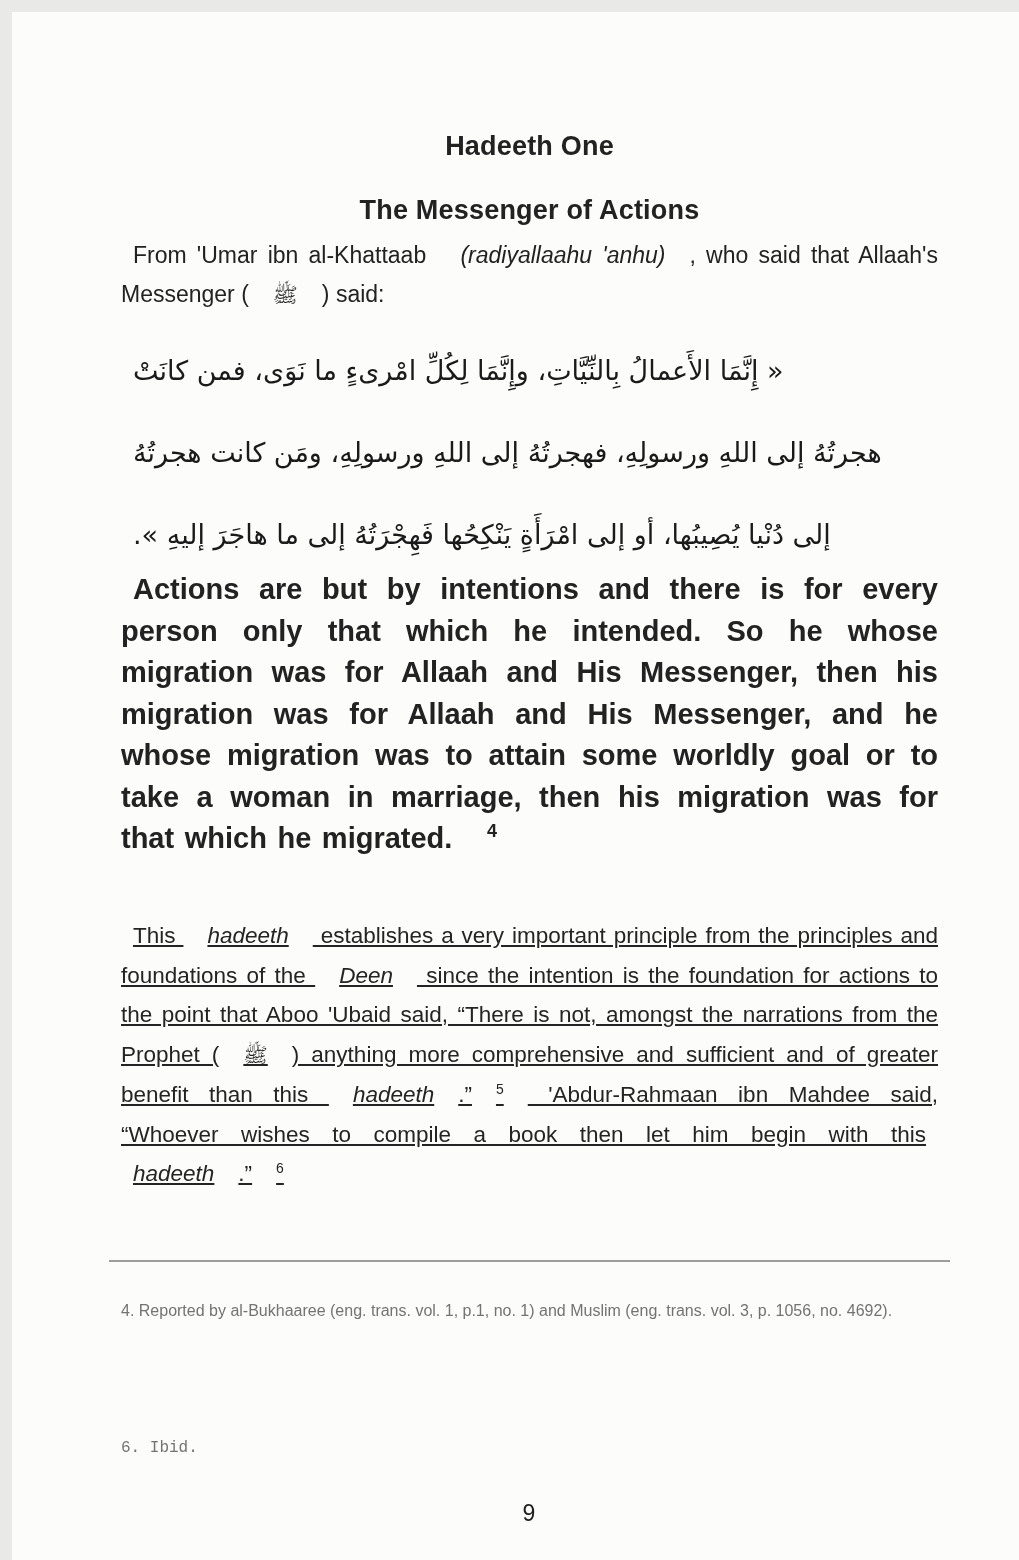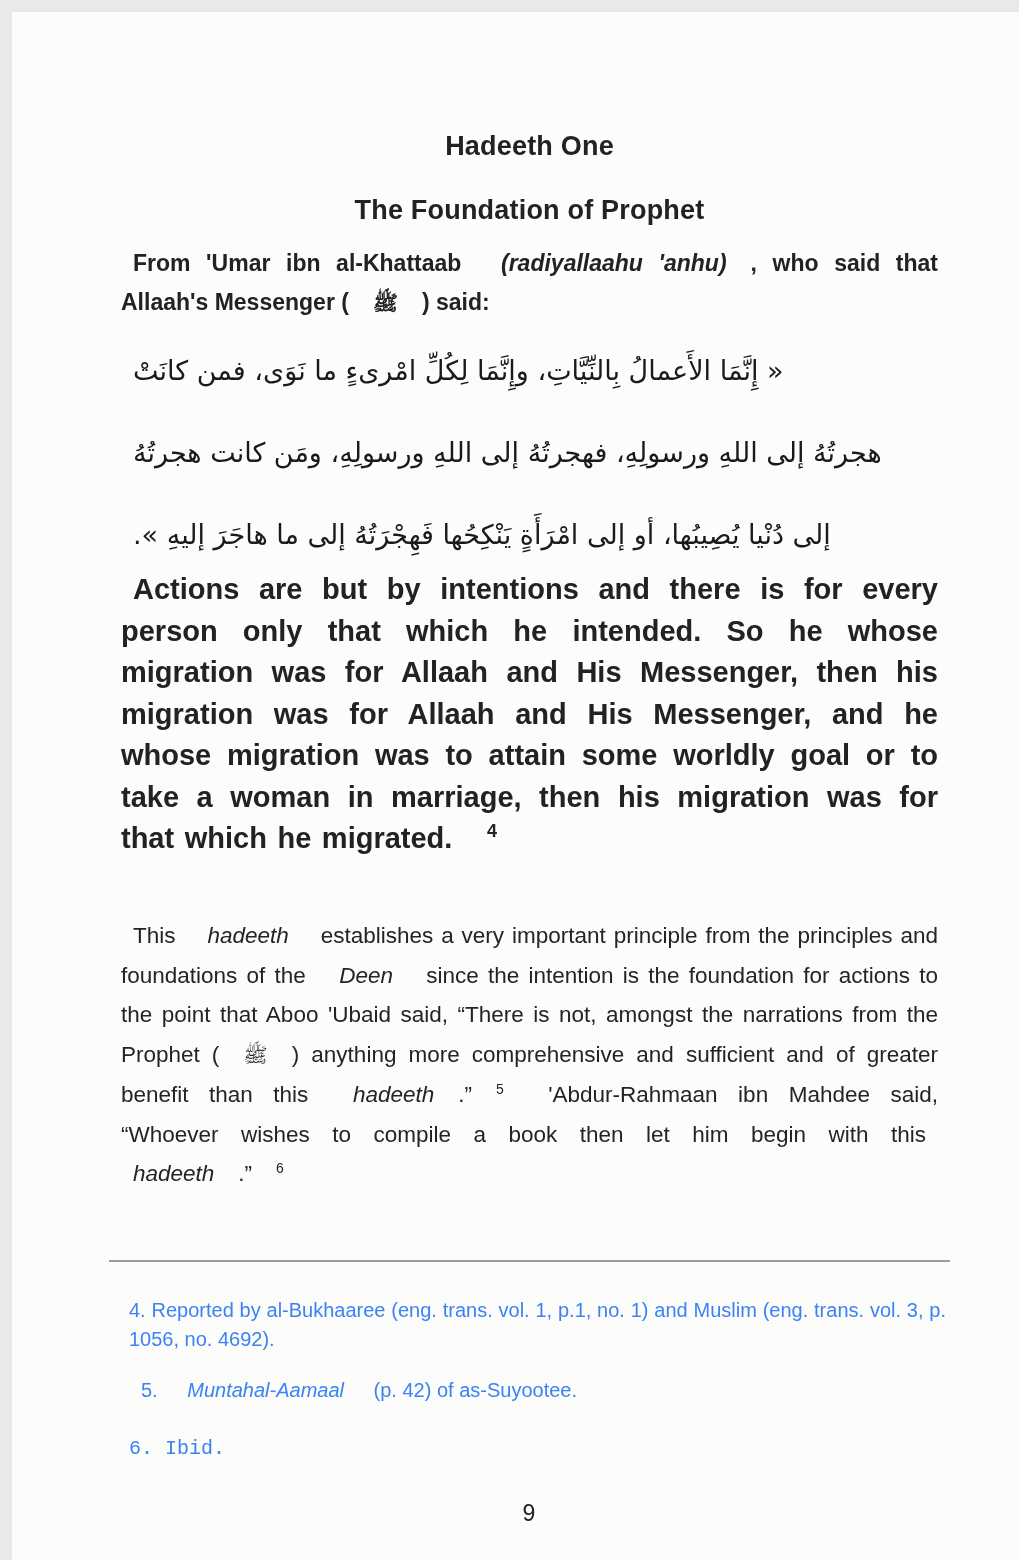--- a/index.html
+++ b/index.html
@@ -18,93 +18,92 @@
   .block { position: absolute; left: 97px; width: 841px; }
 
   .title {
     top: 90px; text-align: center;
     font-weight: bold; font-size: 27px; line-height: 40px;
     letter-spacing: 0.2px; color: #222;
   }
 
   .intro {
     top: 212px;
-    font-weight: bold; font-size: 23px; line-height: 39px;
-    text-align: justify; color: #222; margin-top: 8px;
+    font-weight: normal; font-size: 23px; line-height: 39px;
+    text-align: justify; color: #222;
   }
   .italic { font-style: italic; }
 
   .arabic {
     top: 306px;
     direction: rtl;
     font-family: "DejaVu Sans", sans-serif;
     font-size: 27px; line-height: 58px;
     text-align: left; color: #1a1a1a;
   }
 
   .translation {
     top: 545px;
     font-weight: bold; font-size: 29px; line-height: 41.5px;
     text-align: justify; word-spacing: 2.5px; color: #222;
   }
 
   .commentary {
     top: 892px;
     font-size: 22.5px; line-height: 39.5px;
-    text-align: justify; color: #242424;
+    text-align: justify; color: #242424; text-decoration: underline;
   }
 
   sup { font-size: 0.62em; vertical-align: super; line-height: 0; }
 
   .saw {
     font-family: "DejaVu Sans", sans-serif;
     font-size: 0.9em;
   }
 
   .rule {
     top: 1248px;
     border: none; border-top: 2px solid #9d9d9b;
     height: 0;
   }
 
-  .footnote { font-size: 20px; line-height: 29px; color: #3b82f6; text-align: justify; margin-left: 8px; }
+  .footnote { font-size: 16px; line-height: 29px; color: #737373; text-align: justify; }
   .fn4 { top: 1272px; }
   .fn5 { top: 1352px; }
   .fn6 { top: 1410px; font-family: Liberation Mono, monospace; }
 
   .pagenum {
     top: 1476px; text-align: center;
     font-size: 23px; color: #222; letter-spacing: 1px;
   }
 </style>
 </head>
 <body>
 
 <div class="page">
 
   <header class="block title">
     <div>Hadeeth One</div>
-    <div>The Foundation of Prophet</div>
+    <div>The Messenger of Actions</div>
   </header>
 
   <p class="block intro"><span>From 'Umar ibn al-Khattaab </span><span class="italic">(radiyallaahu 'anhu)</span><span>, who said that Allaah's Messenger (</span><span class="saw">ﷺ</span><span>) said:</span></p>
 
   <div class="block arabic" dir="rtl" lang="ar">
     <div>« إِنَّمَا الأَعمالُ بِالنِّيَّاتِ، وإِنَّمَا لِكُلِّ امْرىءٍ ما نَوَى، فمن كانَتْ</div>
     <div>هجرتُهُ إلى اللهِ ورسولِهِ، فهجرتُهُ إلى اللهِ ورسولِهِ، ومَن كانت هجرتُهُ</div>
     <div>إلى دُنْيا يُصِيبُها، أو إلى امْرَأَةٍ يَنْكِحُها فَهِجْرَتُهُ إلى ما هاجَرَ إليهِ ».</div>
   </div>
 
   <p class="block translation"><span>Actions are but by intentions and there is for every person only that which he intended. So he whose migration was for Allaah and His Messenger, then his migration was for Allaah and His Messenger, and he whose migration was to attain some worldly goal or to take a woman in marriage, then his migration was for that which he migrated. </span><sup>4</sup></p>
 
   <p class="block commentary"><span>This </span><span class="italic">hadeeth</span><span> establishes a very important principle from the principles and foundations of the </span><span class="italic">Deen</span><span> since the intention is the foundation for actions to the point that Aboo 'Ubaid said, “There is not, amongst the narrations from the Prophet (</span><span class="saw">ﷺ</span><span>) anything more comprehensive and sufficient and of greater benefit than this </span><span class="italic">hadeeth</span><span>.”</span><sup>5</sup><span> 'Abdur-Rahmaan ibn Mahdee said, “Whoever wishes to compile a book then let him begin with this </span><span class="italic">hadeeth</span><span>.”</span><sup>6</sup></p>
 
   <hr class="block rule">
 
   <p class="block footnote fn4">4. Reported by al-Bukhaaree (eng. trans. vol. 1, p.1, no. 1) and Muslim (eng. trans. vol. 3, p. 1056, no. 4692).</p>
 
-  <p class="block footnote fn5"><span>5. </span><span class="italic">Muntahal-Aamaal</span><span> (p. 42) of as-Suyootee.</span></p>
 
   <p class="block footnote fn6">6. Ibid.</p>
 
   <div class="block pagenum">9</div>
 
 </div>
 
 </body></html>

